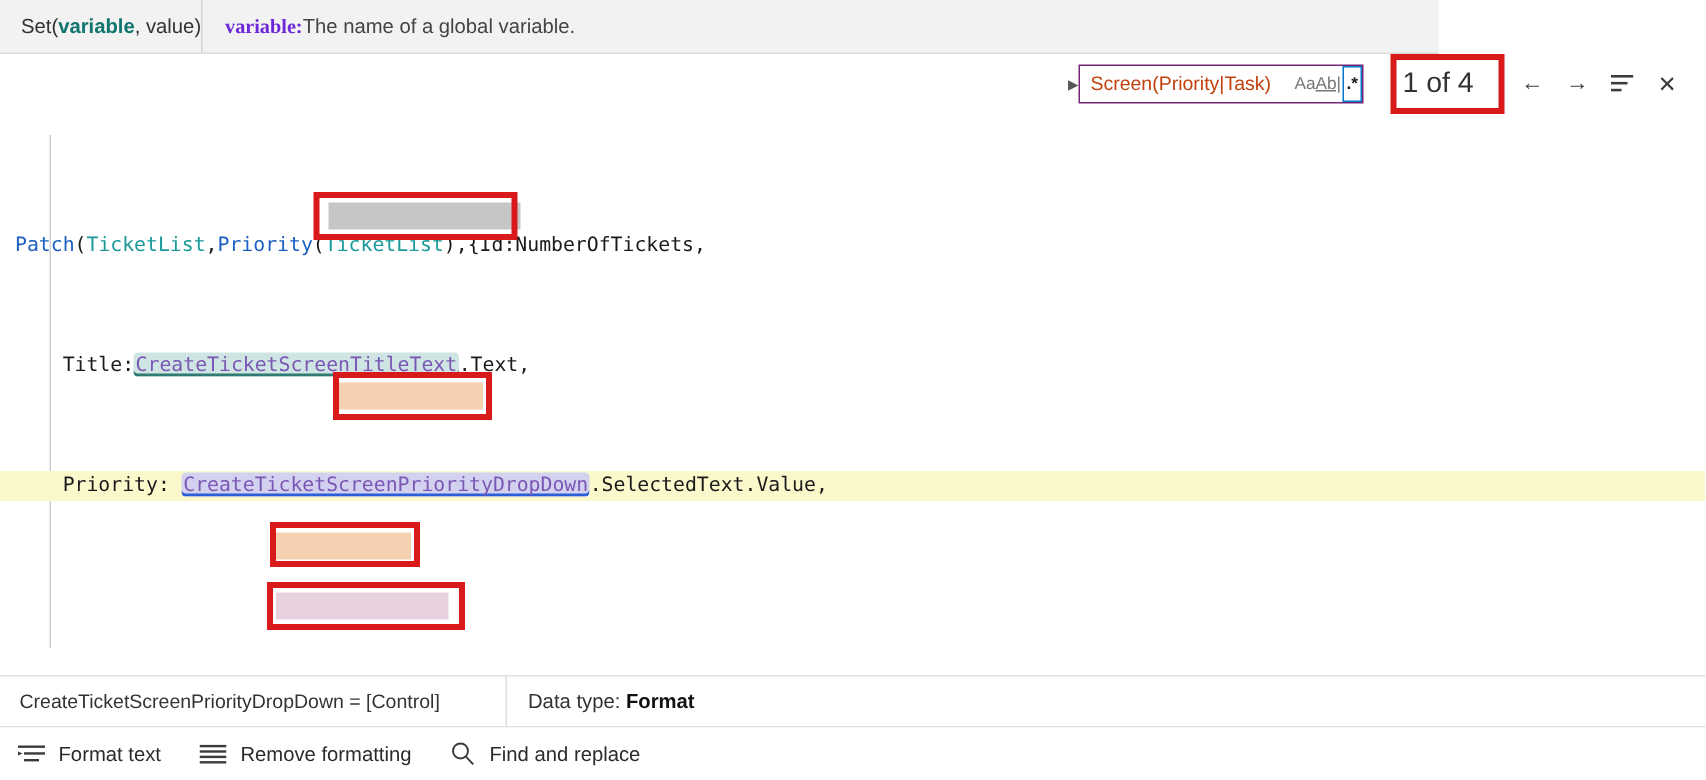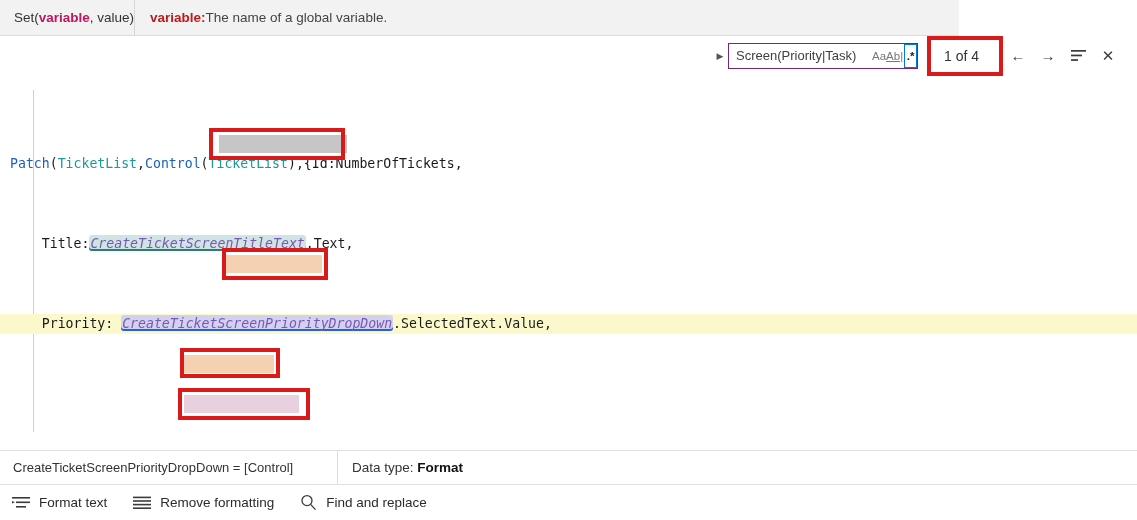--- a/index.html
+++ b/index.html
@@ -31,22 +31,22 @@
     font-size: 13.5px; color: #333333;
     border-right: 1px solid #d6d6d6;
     white-space: nowrap;
   }
   .sig-desc {
     display: flex; align-items: center;
     padding-left: 15px;
     font-size: 13.5px; color: #444444;
     white-space: nowrap;
   }
-  .sig-desc b { color: #b91c1c; }
-  .sig-sig b { color: #be185d; }
+  .sig-desc b { color: #6d28d9; font-family: Liberation Serif, serif; }
+  .sig-sig b { color: #0f766e; }
 
   
   .find-bar {
     position: absolute; left: 712px; top: 38px;
     height: 35px; width: 410px;
     display: flex; align-items: center;
     background: #ffffff;
     z-index: 30;
   }
   .find-expand {
@@ -61,39 +61,39 @@
     border: 1.5px solid #742774;
     background: #ffffff;
     display: flex; align-items: center;
   }
   .find-input {
     border: none; outline: none;
     background: transparent;
     width: 138px; height: 22px;
     margin-left: 5px;
     font-family: "Liberation Sans", sans-serif;
-    font-size: 13px; color: #404040;
+    font-size: 13px; color: #c2410c;
   }
   .opt-btn {
     width: 22px; height: 22px;
     display: flex; align-items: center; justify-content: center;
     font-size: 11.5px; color: #777777;
     cursor: pointer; user-select: none;
   }
   .opt-btn.underlined { text-decoration: underline; }
   .opt-btn.regex {
     color: #1a1a1a; font-weight: bold;
     border: 1.5px solid #0078d4;
     background: #ffffff;
     width: 24px; height: 24px;
     margin-left: 1px;
   }
   .find-count {
     margin-left: 26px;
-    font-size: 14px; color: #333333;
+    font-size: 19px; color: #333333;
     white-space: nowrap;
   }
   .nav-group {
     display: flex; align-items: center;
     margin-left: 28px; gap: 8px;
   }
   .nav-btn {
     width: 22px; height: 22px;
     display: flex; align-items: center; justify-content: center;
     color: #3b3b3b; font-size: 15px;
@@ -146,21 +146,20 @@
   }
 
   
   .fn   { color: #1b5fc1; }
   .ref  { color: #1a9a9a; }
   .num  { color: #b05a00; }
   .pnc  { color: #1a1a1a; }
 
   
   .ctrl {
-    font-style: italic;
     color: #7b57b5;
     position: relative;
     border-radius: 3px;
     padding: 1px 1px 0 1px;
   }
   .c-title  { background: #cfe5e3; box-shadow: inset 0 -2px 0 0 #2f7a72; }
   .c-prio   { background: #d2d2f0; box-shadow: inset 0 -2px 0 0 #2b5fd9; }
 
   
   .m {
@@ -264,21 +263,21 @@
       <div class="nav-btn">✕</div>
     </div>
   </div>
   <div class="annot-find"></div>
 
   <div class="code-area">
     <div class="guide"></div>
     <div class="code">
 
 
-      <div class="line"><span class="fn">Patch</span><span class="pnc">(</span><span class="ref">TicketList</span><span class="pnc">,</span><span class="fn">Control</span><span class="pnc">(</span><span class="ref">TicketList</span><span class="pnc">),{Id:</span><span class="pnc">NumberOfTickets</span><span class="pnc">,</span></div>
+      <div class="line"><span class="fn">Patch</span><span class="pnc">(</span><span class="ref">TicketList</span><span class="pnc">,</span><span class="fn">Priority</span><span class="pnc">(</span><span class="ref">TicketList</span><span class="pnc">),{Id:</span><span class="pnc">NumberOfTickets</span><span class="pnc">,</span></div>
 
       <div class="line"><span class="pnc">    Title:</span><span class="ctrl c-title">CreateTicketScreenTitleText</span><span class="pnc">.Text</span><span class="pnc">,</span></div>
 
       <div class="line current"><span class="pnc">    Priority: </span><span class="ctrl c-prio">CreateTicketScreenPriorityDropDown</span><span class="pnc">.SelectedText.Value</span><span class="pnc">,</span></div>
 
       
 
       
 
       

